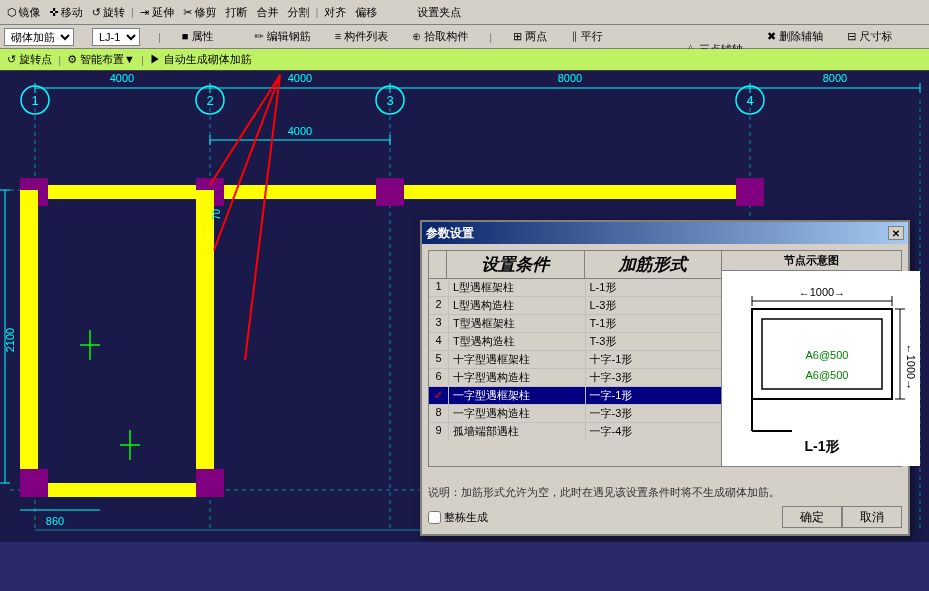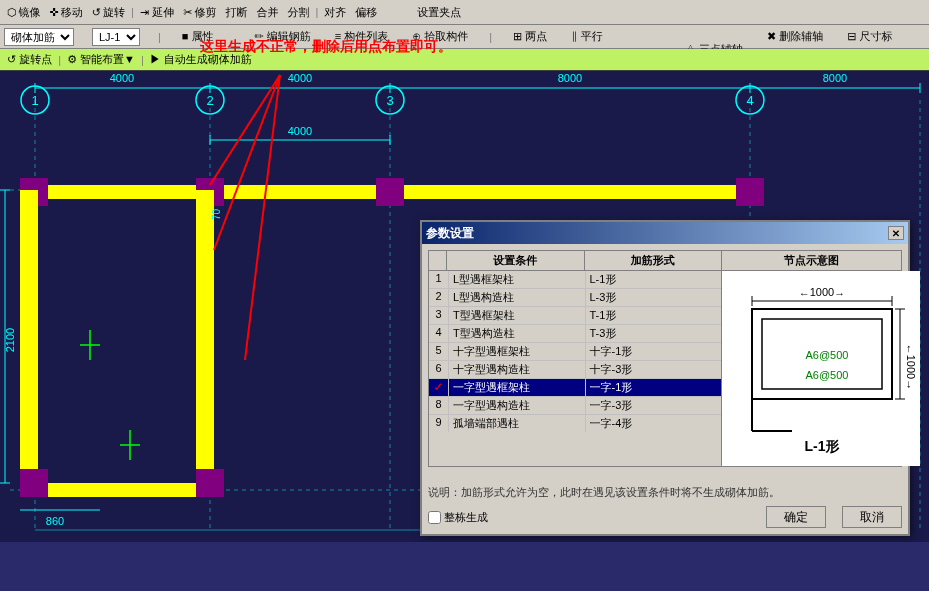--- a/index.html
+++ b/index.html
@@ -80,22 +80,23 @@
     .table-header {
       display: flex;
       background: #d4d0c8;
       border-bottom: 1px solid #808080;
     }
     .th {
       flex: 1;
       padding: 2px 4px;
       text-align: center;
       border-right: 1px solid #808080;
-      font-size: 11px;
+      font-size: 17px;
       font-weight: bold;
+      font-style: italic;
     }
     .th:last-child { border-right: none; }
     .table-row-item {
       display: flex;
       border-bottom: 1px solid #c0c0c0;
       cursor: pointer;
     }
     .table-row-item:last-child { border-bottom: none; }
     .table-row-item.selected { background: #000080; color: white; }
     .table-row-item.selected .td { color: white; }
@@ -140,21 +141,21 @@
       display: flex;
       align-items: center;
       margin-top: 4px;
       gap: 8px;
     }
     .checkbox-area {
       display: flex; align-items: center; gap: 3px;
       font-size: 11px;
     }
     .dialog-buttons {
-      display: flex; gap: 16px; margin-left: auto;
+      display: flex; gap: 0; margin-left: auto;
     }
     .dialog-btn {
       width: 60px; height: 22px;
       background: #d4d0c8;
       border: 1px solid #808080;
       font-size: 12px;
       cursor: pointer;
       display: flex; align-items: center; justify-content: center;
     }
 
@@ -289,23 +290,20 @@
   </div>
 
   <div style="position:absolute;top:49px;left:0;right:0;height:22px;background:#bef264;display:flex;align-items:center;padding:0 4px;gap:3px;font-size:11px;border-bottom:1px solid #404040;">
     <span style="cursor:pointer;padding:1px 3px;">↺ 旋转点</span>
     <span style="color:#808080">|</span>
     <span style="cursor:pointer;padding:1px 3px;">⚙ 智能布置▼</span>
     <span style="color:#808080">|</span>
     <span style="cursor:pointer;padding:1px 3px;">▶ 自动生成砌体加筋</span>
   </div>
 
-  <div class="annotation-text">
-    <span>这里生成不正常，删除后用点布置即可。</span>
-  </div>
 
   <div class="dialog-overlay">
     <div class="dialog-titlebar">
       <span>参数设置</span>
       <div class="dialog-close-btn">✕</div>
     </div>
     <div class="dialog-body">
       <div class="dialog-columns">
 
         <div class="table-section">

